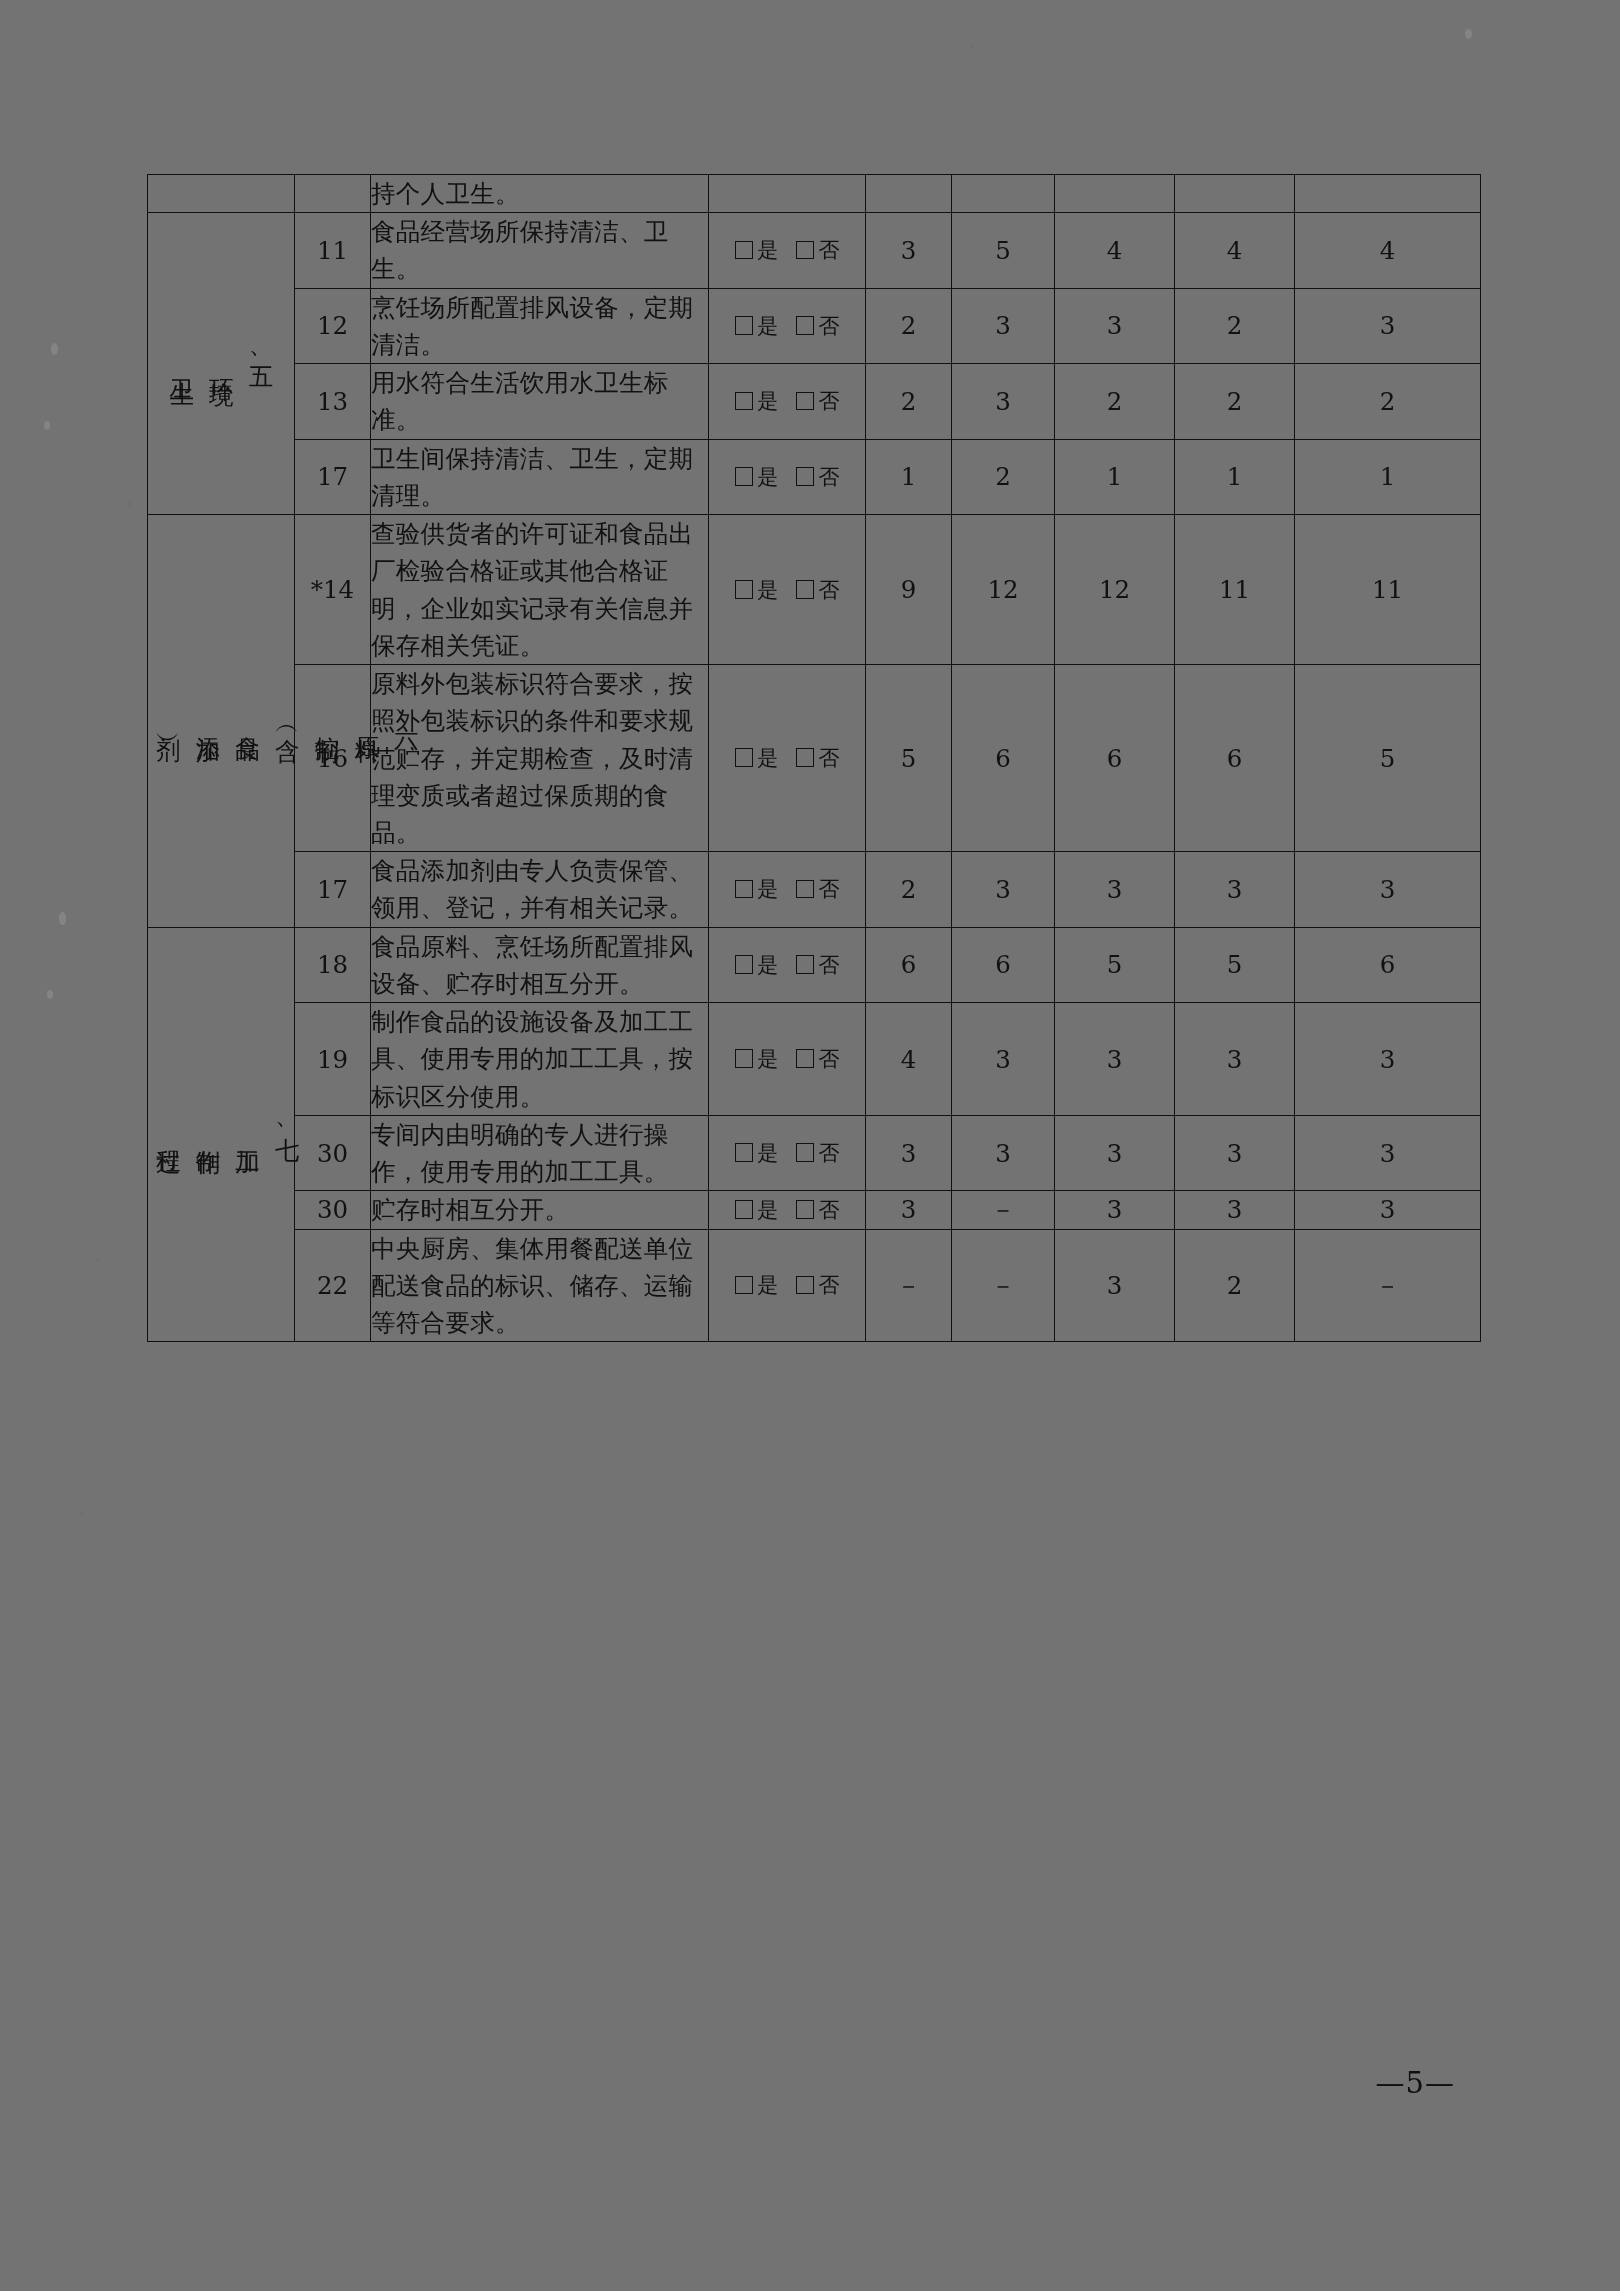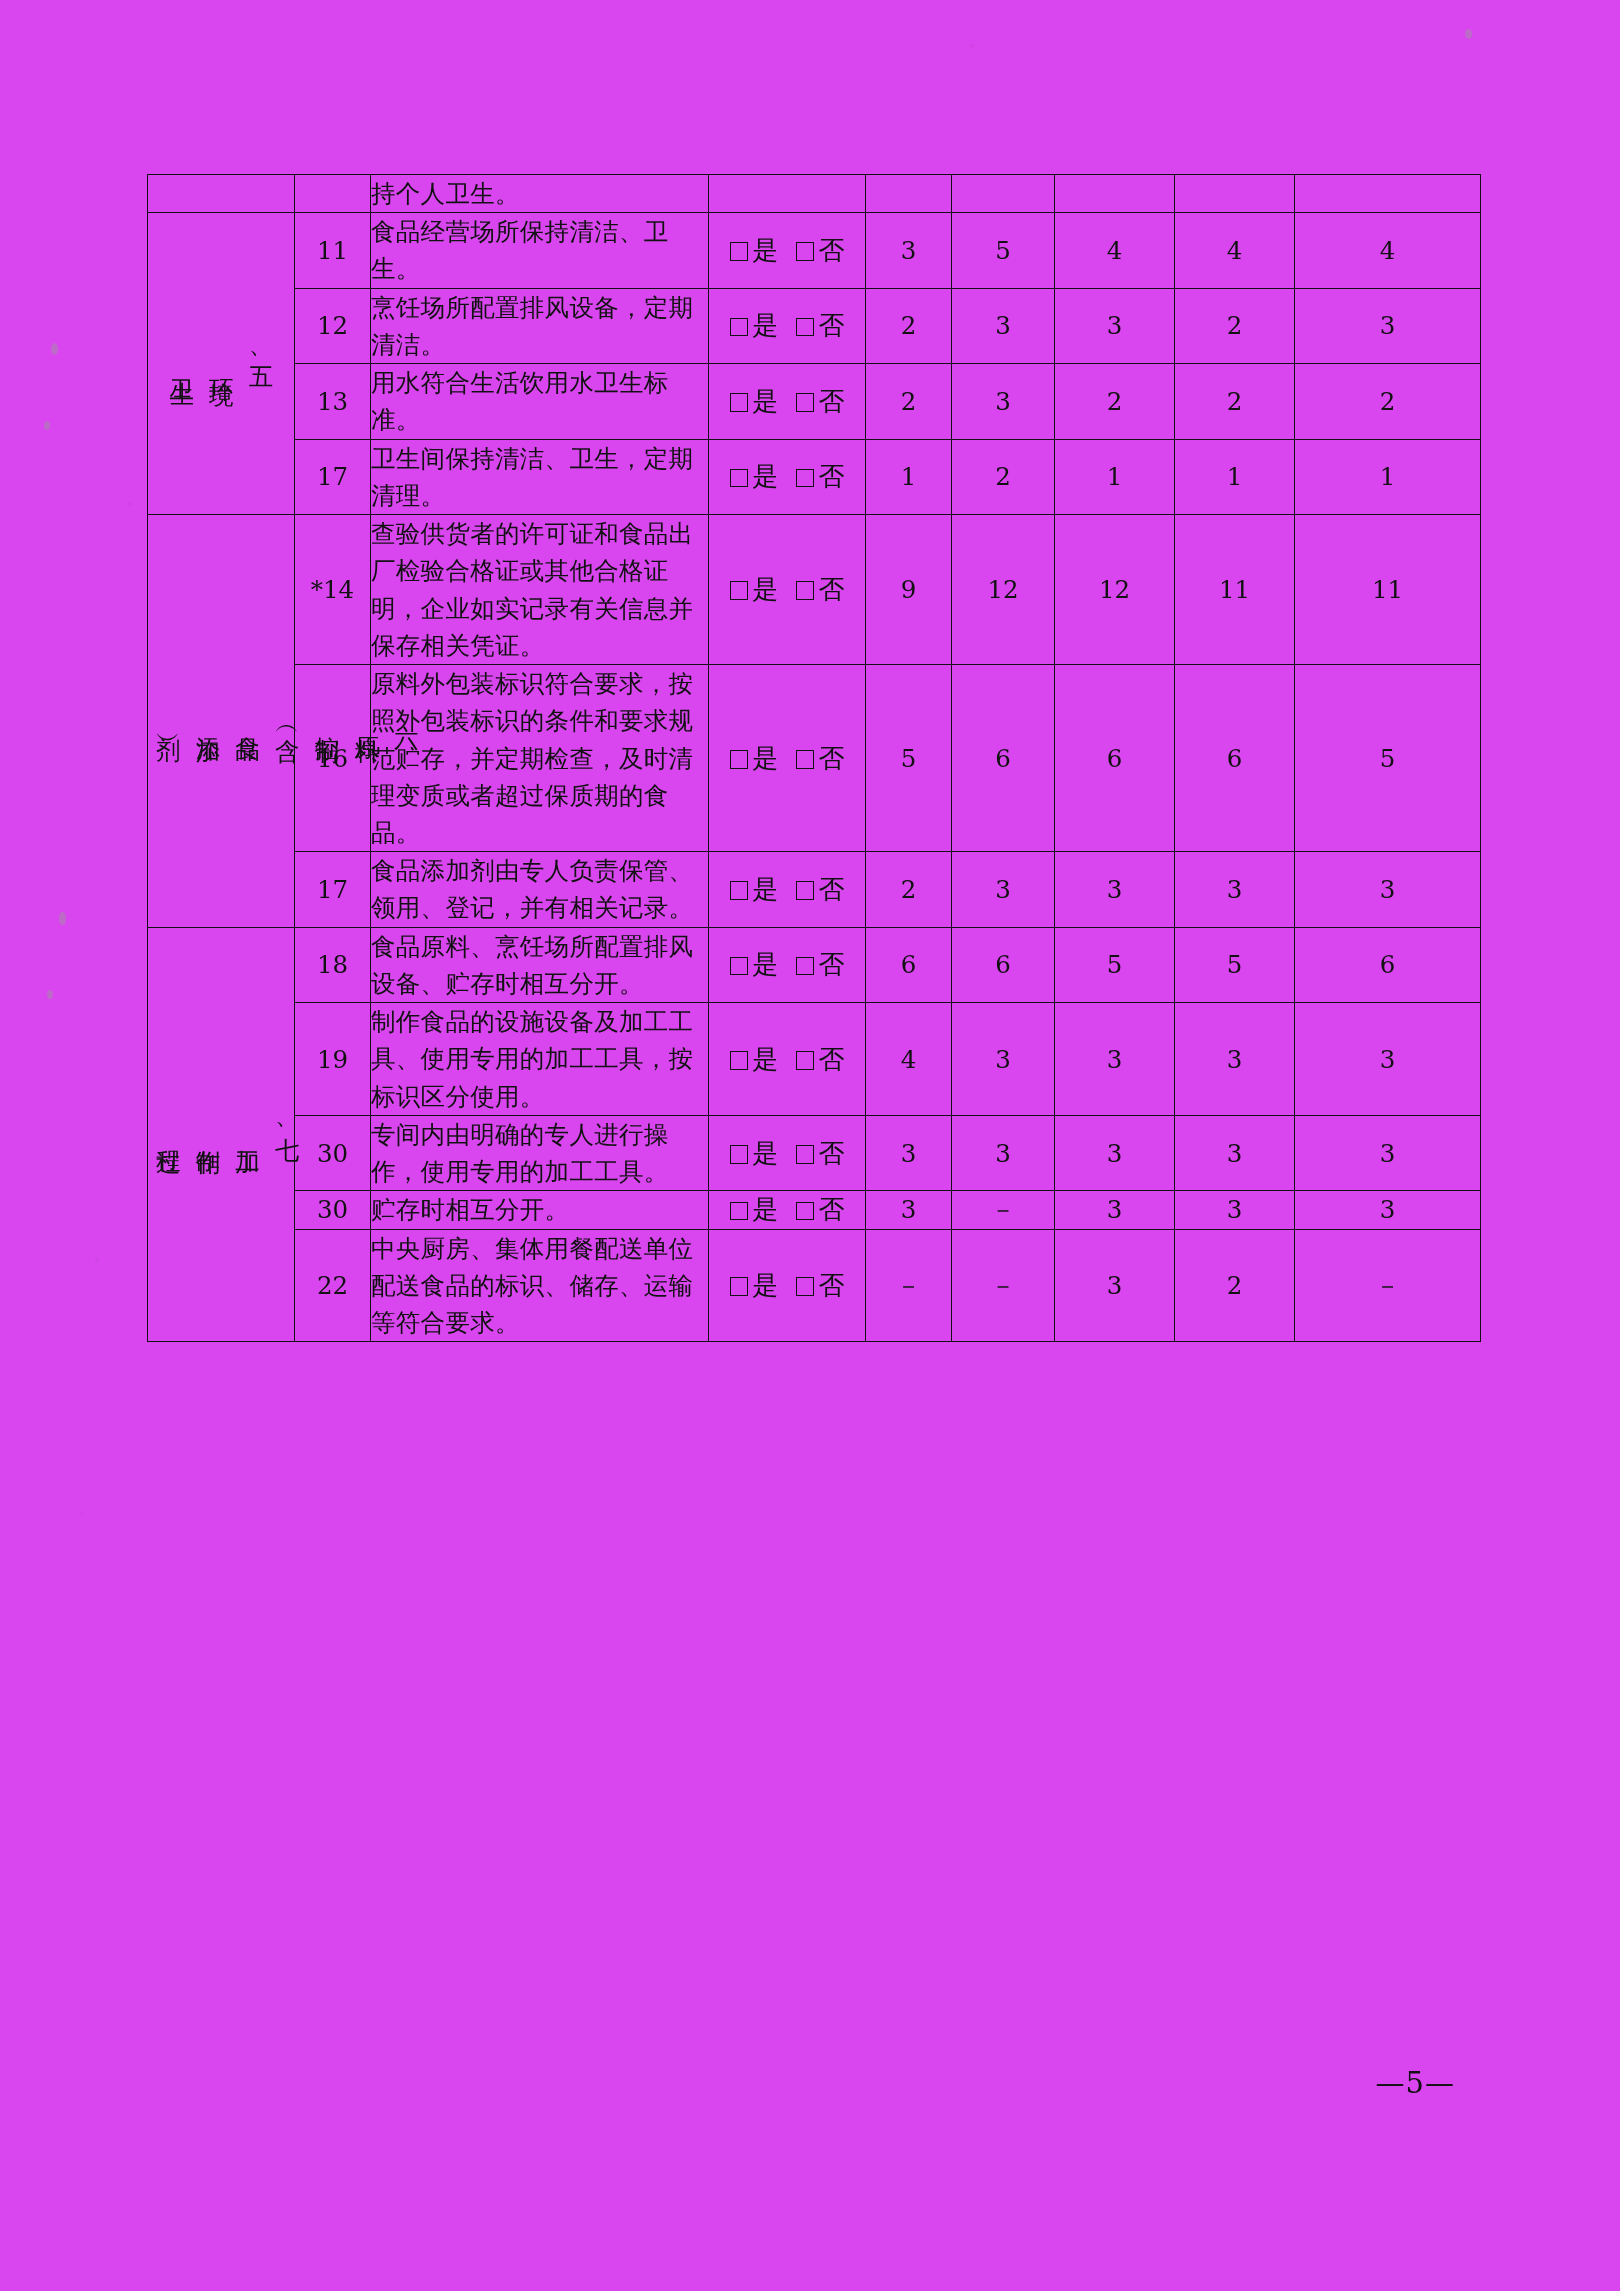--- a/index.html
+++ b/index.html
@@ -6,21 +6,21 @@
   body{
     width:1620px;height:2292px;
     background:#ffffff;
     font-family:"DejaVu Sans","Liberation Sans",sans-serif;
     position:relative;
     overflow:hidden;
   }
   
   .page{
     position:absolute;inset:0;
-    background:#d946ef;
+    background:#737373;
   }
   .scan-noise{
     position:absolute;inset:0;
     pointer-events:none;
     background:
       radial-gradient(circle at 8% 22%, rgba(0,0,0,0.035) 0 2px, transparent 2.9px),
       radial-gradient(circle at 6% 55%, rgba(0,0,0,0.03) 0 2px, transparent 2.9px),
       radial-gradient(circle at 5% 66%, rgba(0,0,0,0.025) 0 2px, transparent 2.9px),
       radial-gradient(circle at 60% 2%, rgba(0,0,0,0.03) 0 2px, transparent 2.9px);
   }
@@ -81,21 +81,21 @@
     font-size:24.5px;
     line-height:1.52;
     padding:8.8px 5.9px 8.8px 11.8px;
     text-align:left;
     letter-spacing:0.3px;
     color:#111;
   }
   .chk-cell{
     text-align:center;
     font-family:"DejaVu Serif","Liberation Serif",serif;
-    font-size:26px;
+    font-size:21px;
     white-space:nowrap;
     color:#111;
   }
   .chk-cell .box{
     display:inline-block;
     width:16.7px;height:16.7px;
     border:1.8px solid #111;
     margin-right:3.9px;
     vertical-align:-2px;
   }

